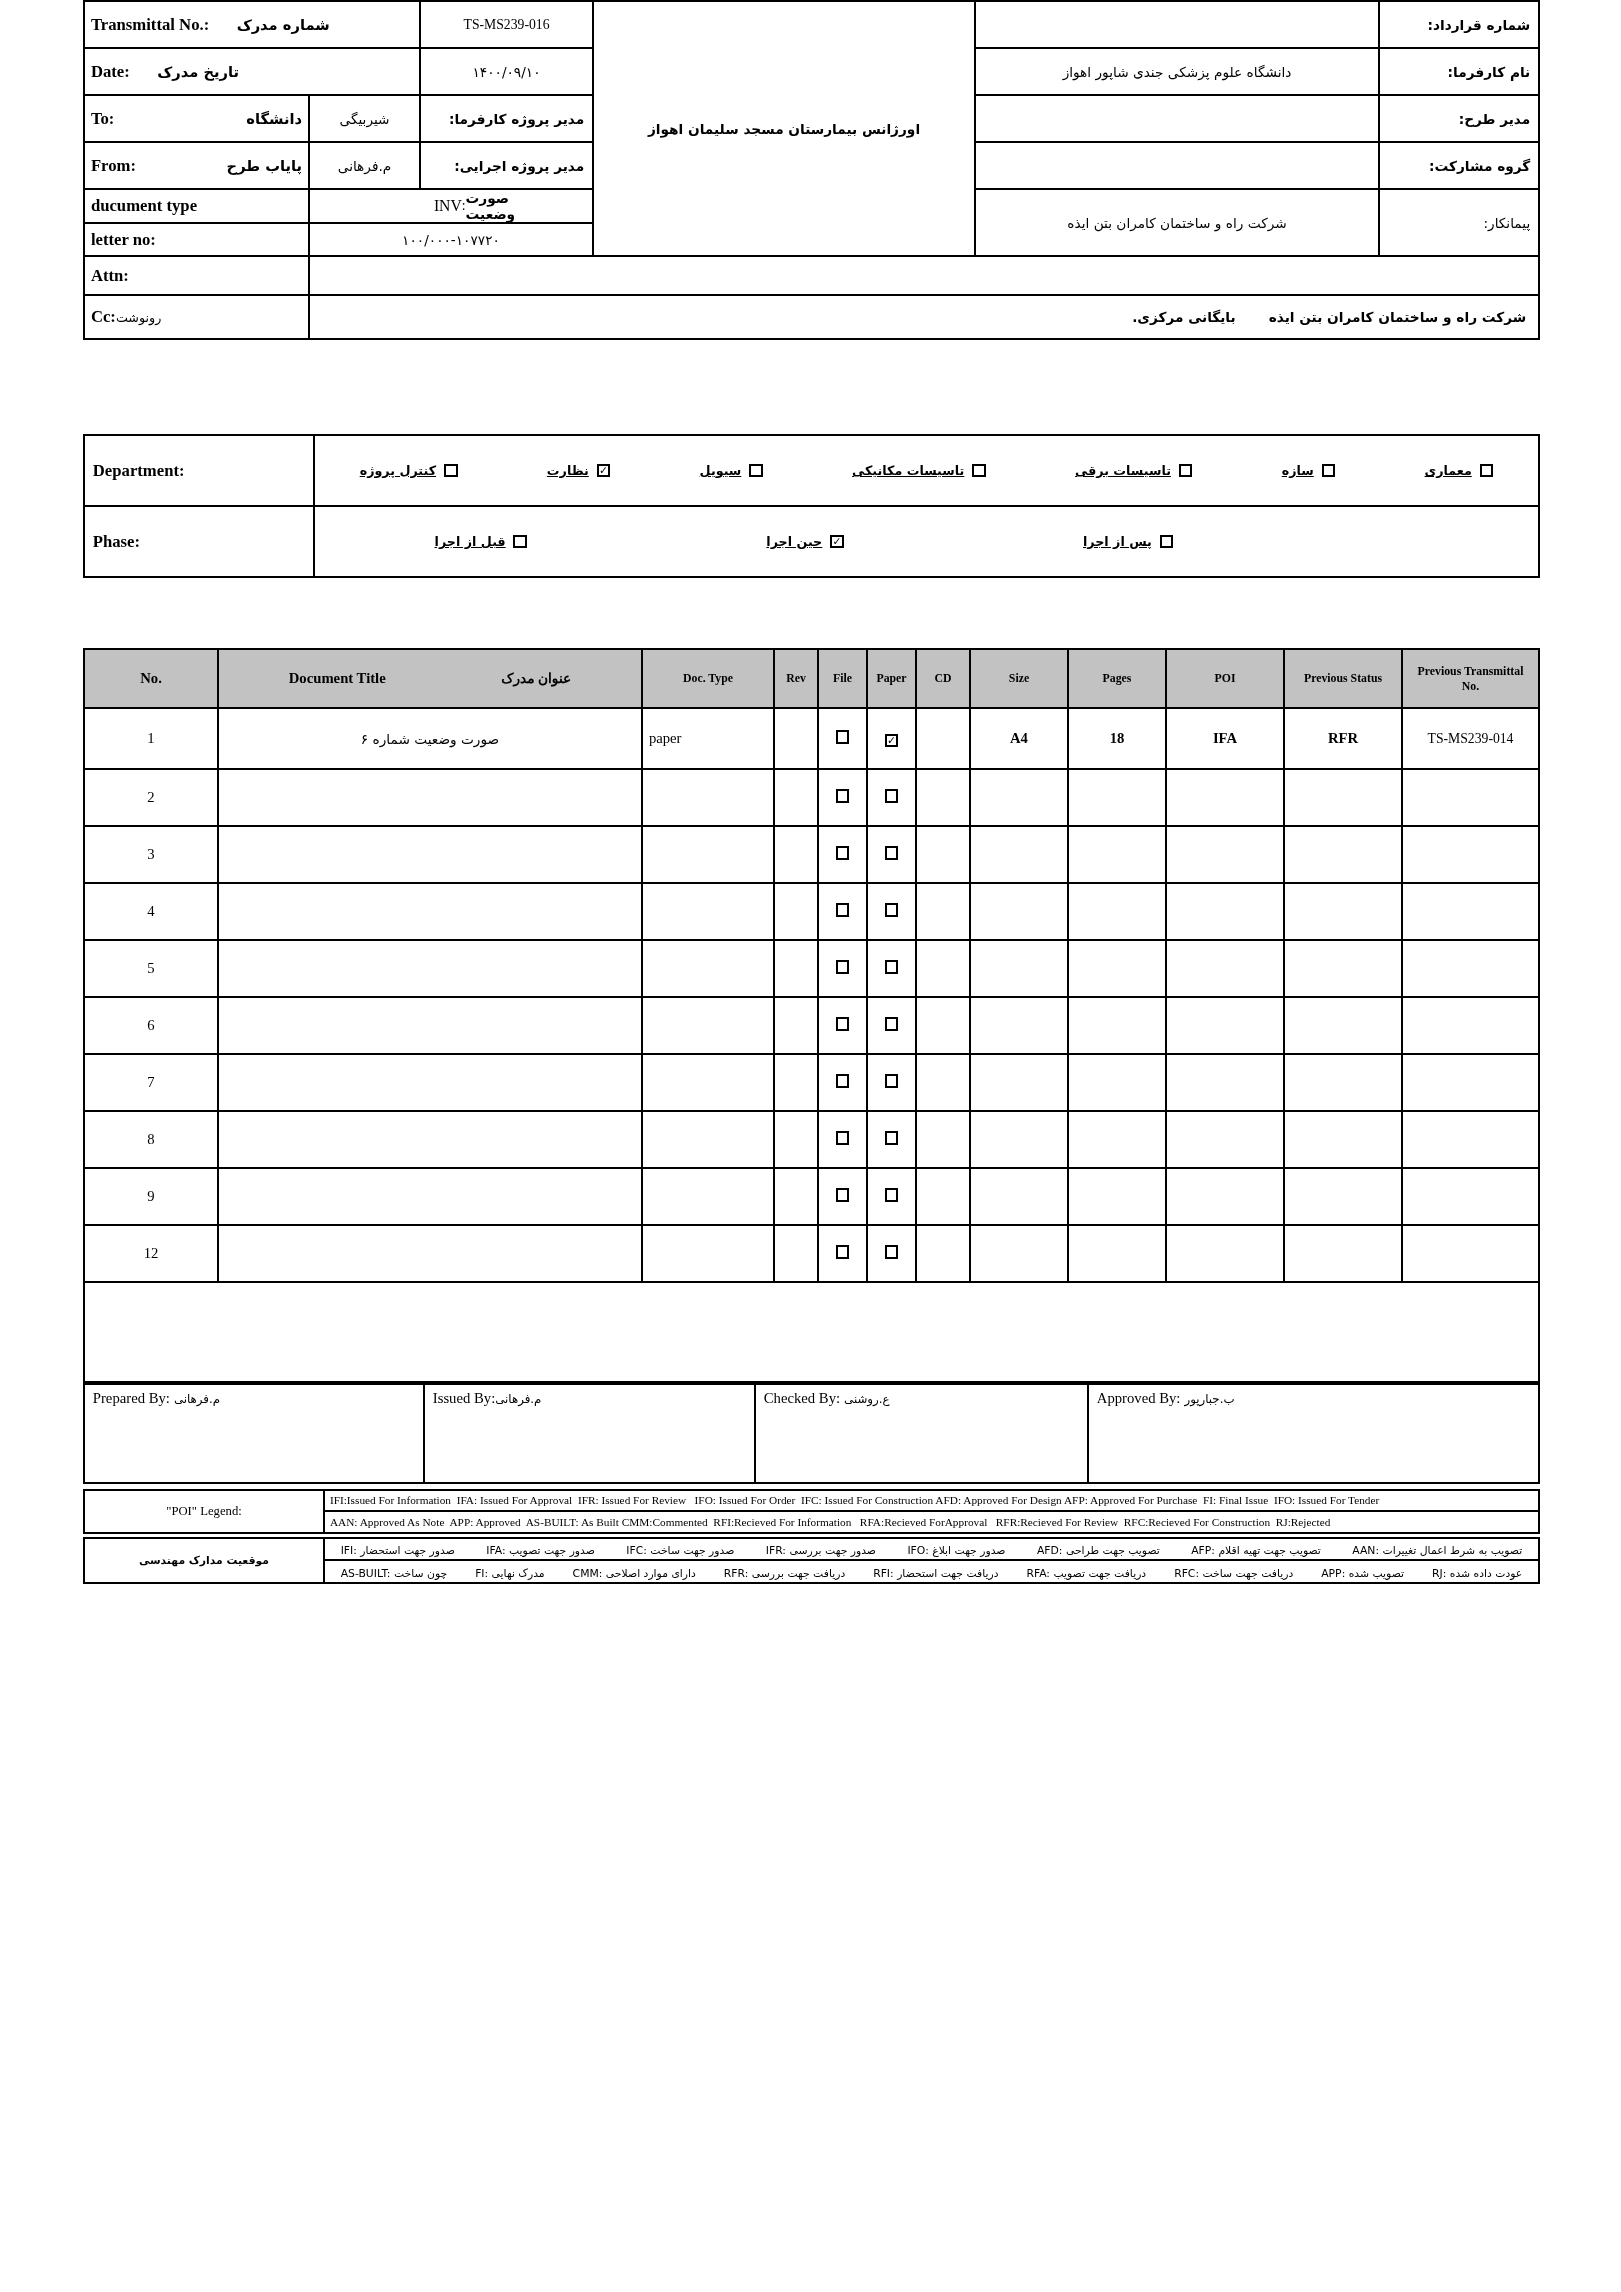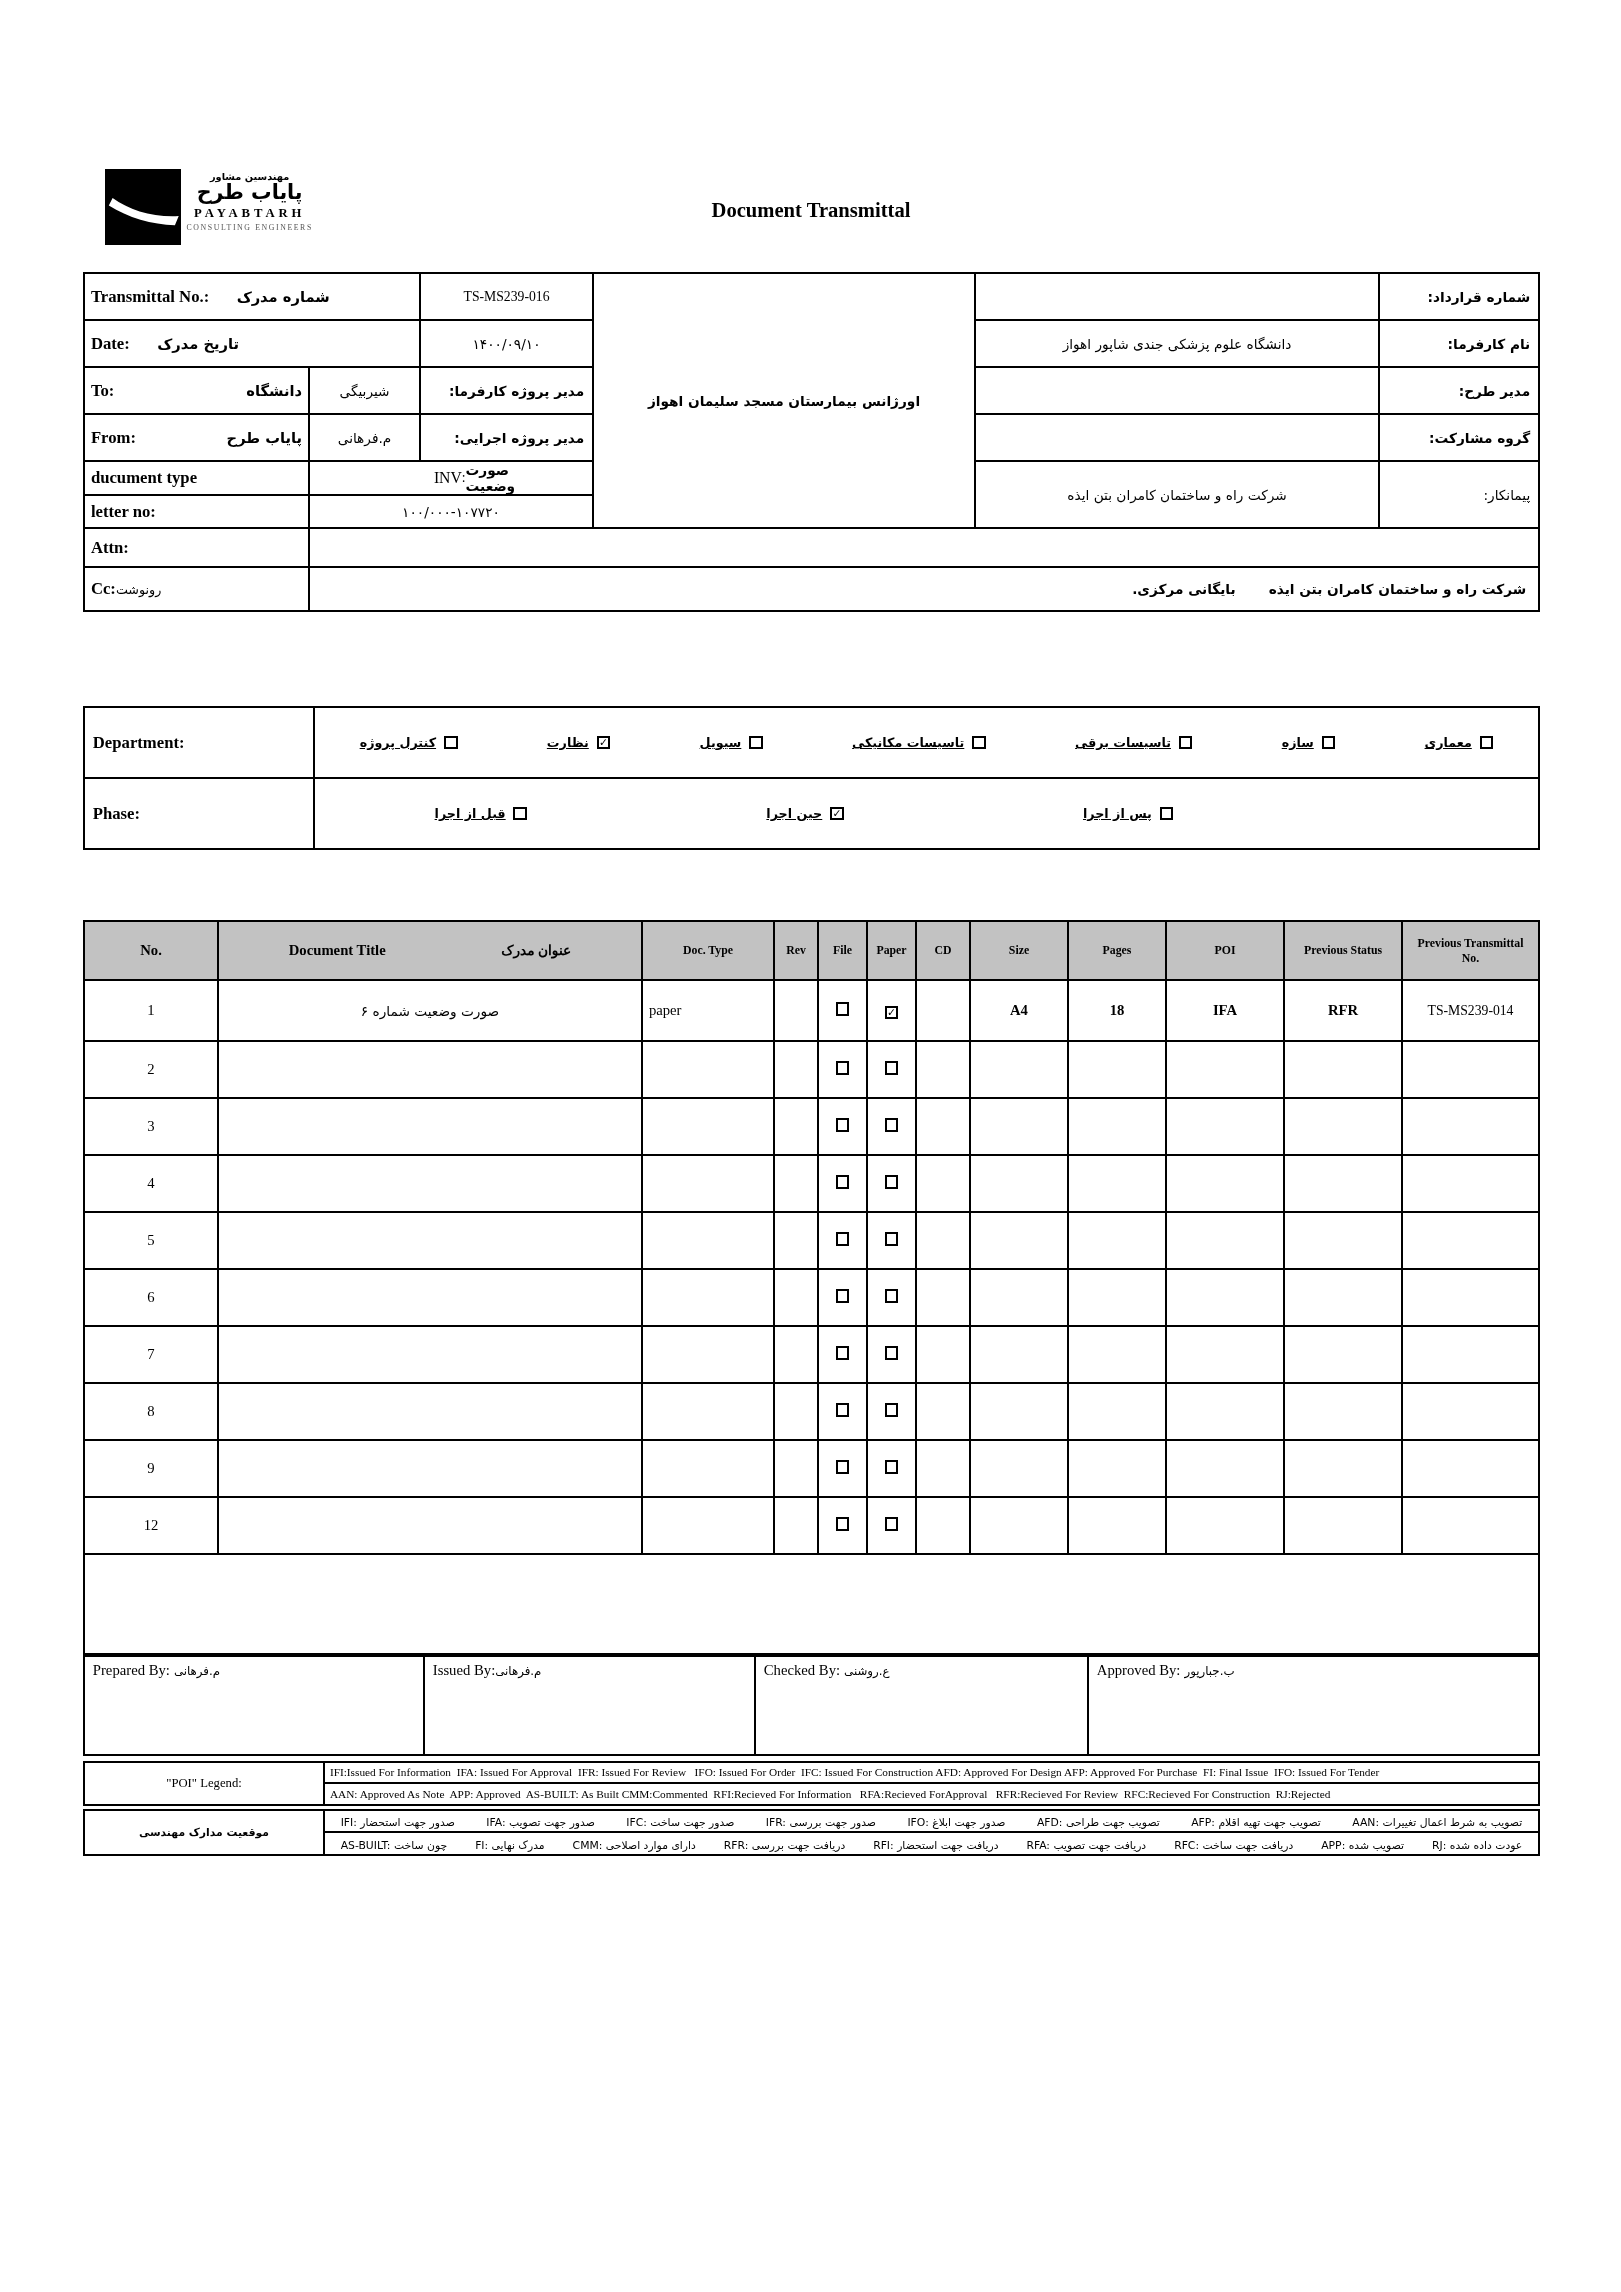--- a/index.html
+++ b/index.html
@@ -92,35 +92,20 @@
   .fl-item .code{font-family:"DejaVu Sans",sans-serif;font-size:10.8px;}
   .fl-item .ftext{font-family:"DejaVu Sans",sans-serif;font-size:10.8px;direction:rtl;unicode-bidi:embed;}
   .gap1{height:94px;} .gap2{height:70px;}
 </style>
 </head>
 <body>
 
 <div class="page">
  <div class="content">
 
-  <div class="masthead">
-    <div class="logo">
-      <svg class="logo-mark" width="76" height="76" viewBox="0 0 100 100">
-        <rect x="0" y="0" width="100" height="100" fill="#000"></rect>
-        <path d="M5,48 C30,64 62,73 92,74 L97,62 C64,64 32,54 10,38 Z" fill="#fff"></path>
-      </svg>
-      <div class="logo-text">
-        <div class="logo-fa-small">مهندسین مشاور</div>
-        <div class="logo-fa-big">پایاب طرح</div>
-        <div class="logo-en">PAYABTARH</div>
-        <div class="logo-en-sub">CONSULTING ENGINEERS</div>
-      </div>
-    </div>
-    <div class="doc-title">Document Transmittal</div>
-  </div>
 
   <table class="hdr outer">
     <colgroup>
           <col style="width:225px">
           <col style="width:111px">
           <col style="width:173px">
           <col style="width:382px">
           <col style="width:404px">
           <col style="width:160px">
         </colgroup>

